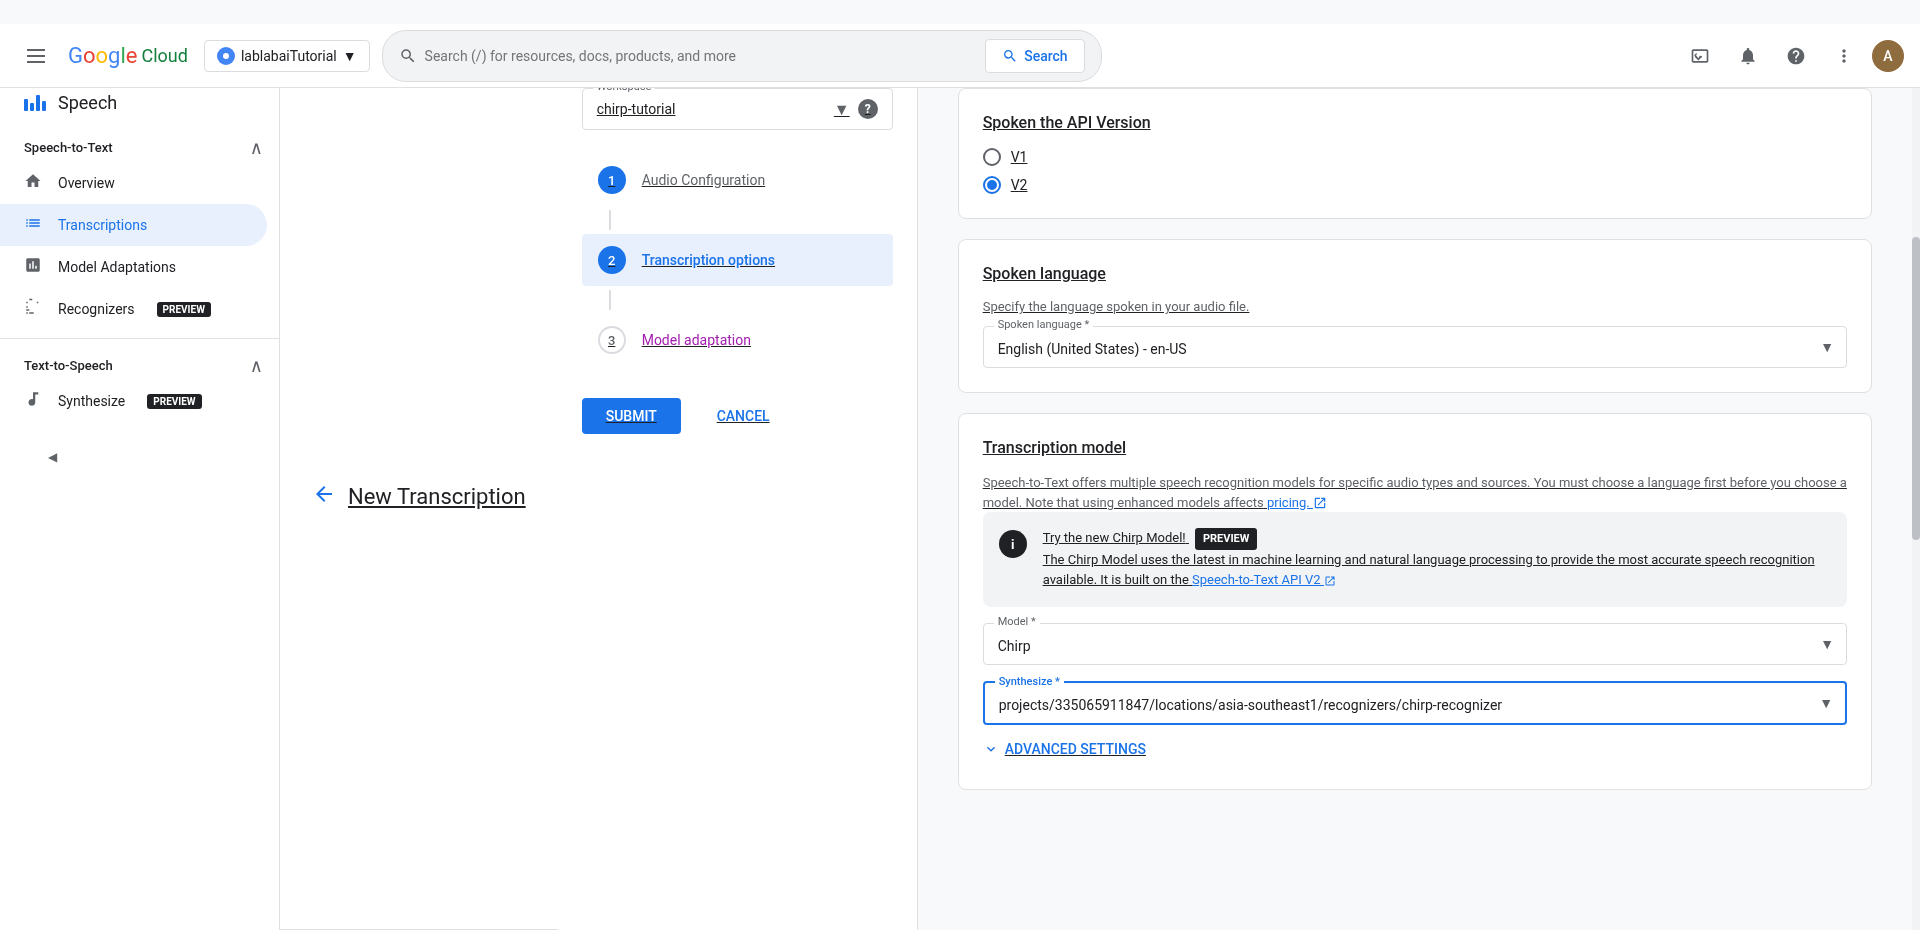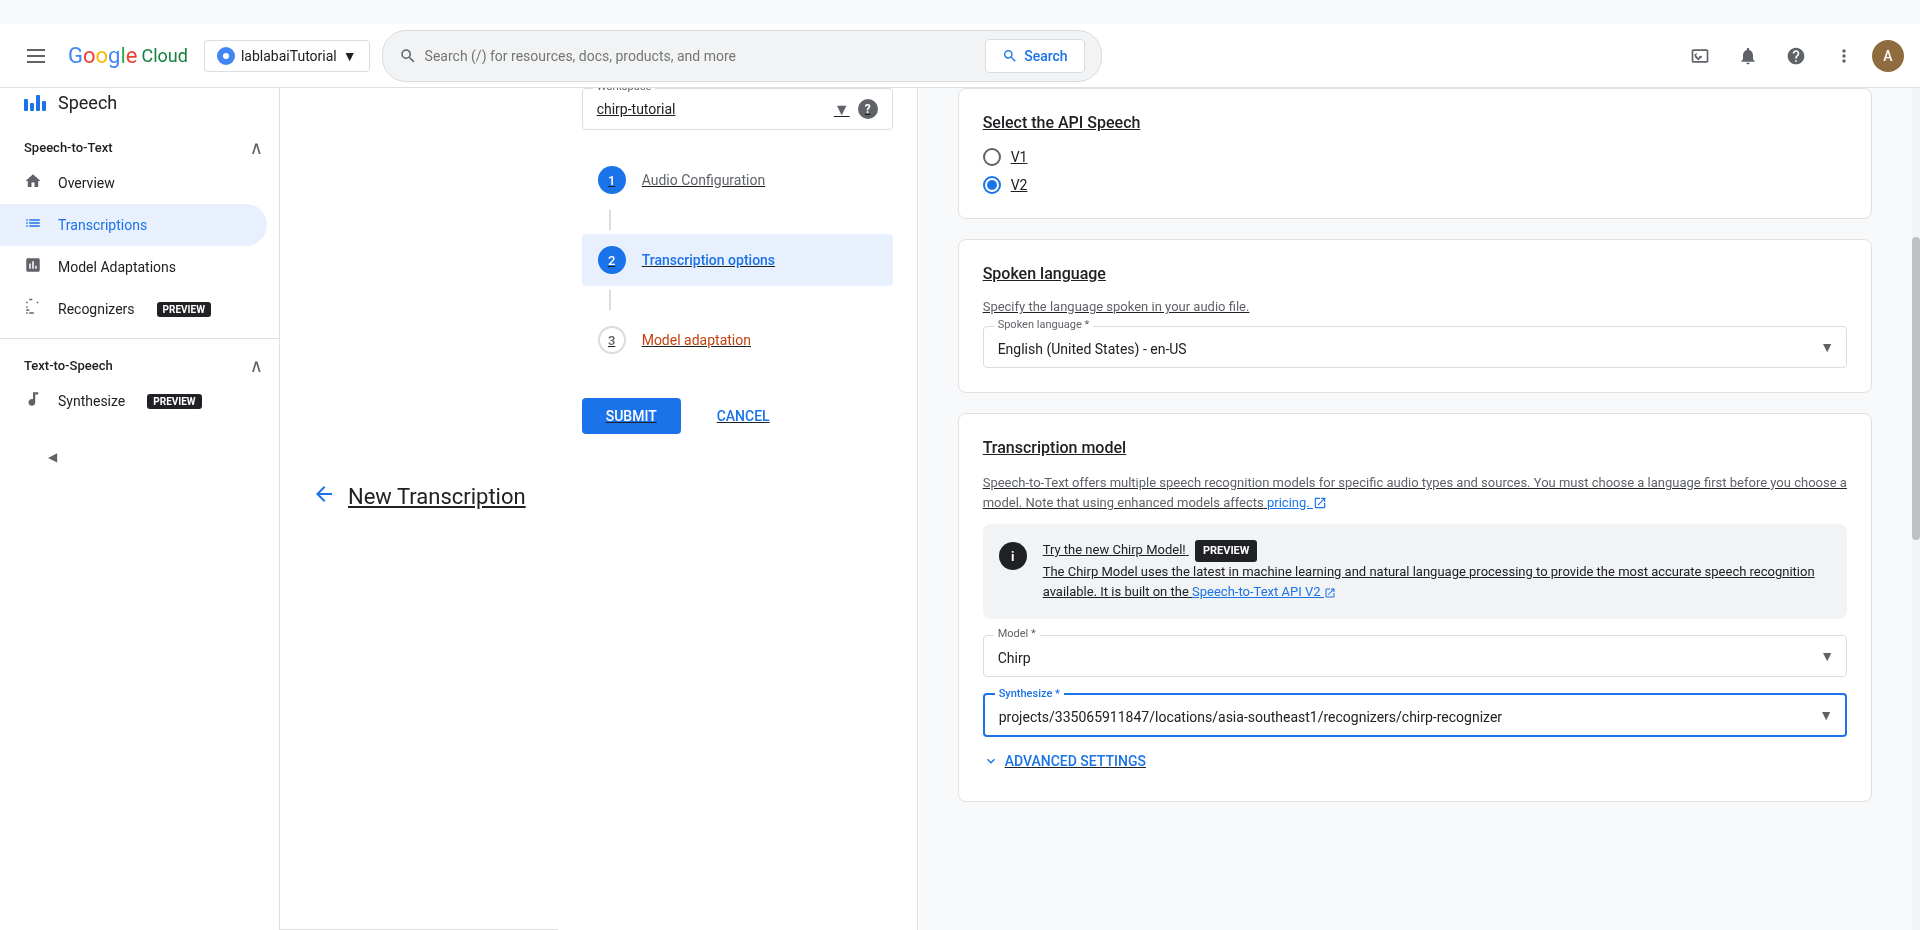--- a/index.html
+++ b/index.html
@@ -131,21 +131,21 @@
     .step-number {
       width: 28px; height: 28px; border-radius: 50%;
       display: flex; align-items: center; justify-content: center;
       font-size: 13px; font-weight: 500; flex-shrink: 0;
     }
     .step-number.completed { background: #1a73e8; color: #fff; }
     .step-number.active-step { background: #1a73e8; color: #fff; }
     .step-number.inactive { background: transparent; color: #5f6368; border: 2px solid #dadce0; }
     .step-label { font-size: 14px; }
     .step-item.active .step-label { color: #1a73e8; font-weight: 500; }
-    .step-item:not(.active) .step-label { color: #c2410c; }
+    .step-item:not(.active) .step-label { color: #a21caf; }
 
     .step-connector { width: 2px; height: 20px; background: #dadce0; margin-left: 27px; }
 
     .action-btns { display: flex; gap: 12px; margin-top: 32px; }
     .btn-submit {
       padding: 10px 24px; background: #1a73e8; color: #fff; border: none;
       border-radius: 4px; font-size: 14px; font-weight: 500; cursor: pointer; text-align: center;
     }
     .btn-cancel {
       padding: 10px 24px; background: transparent; color: #1a73e8; border: none;
@@ -161,21 +161,21 @@
     .radio-item { display: flex; align-items: center; gap: 10px; cursor: pointer; font-size: 14px; }
     .radio-custom {
       width: 18px; height: 18px; border-radius: 50%; border: 2px solid #5f6368;
       display: flex; align-items: center; justify-content: center; flex-shrink: 0;
     }
     .radio-custom.selected { border-color: #1a73e8; }
     .radio-custom.selected::after {
       content: ''; width: 10px; height: 10px; background: #1a73e8; border-radius: 50%;
     }
 
-    .model-desc { font-size: 13px; color: #5f6368; margin-bottom: 12px; line-height: 1.5; }
+    .model-desc { font-size: 13px; color: #5f6368; line-height: 1.5; }
     .model-desc a { color: #1a73e8; }
 
     .chirp-info-box {
       display: flex; gap: 16px; padding: 16px; background: #f1f3f4;
       border-radius: 8px; margin-bottom: 16px; align-items: flex-start;
     }
     .info-icon {
       width: 28px; height: 28px; border-radius: 50%; background: #202124;
       color: #fff; display: flex; align-items: center; justify-content: center;
       font-size: 13px; font-weight: 700; flex-shrink: 0; margin-top: 2px;
@@ -412,21 +412,21 @@
         <div class="action-btns">
           <button class="btn-submit">SUBMIT</button>
           <button class="btn-cancel">CANCEL</button>
         </div>
       </div>
 
       <div class="form-panel">
         <div style="position: relative;">
 
           <div style="background: #fff; border: 1px solid #e0e0e0; border-radius: 8px; padding: 24px; margin-bottom: 20px;">
-            <div class="section-title">Select the API Speech</div>
+            <div class="section-title">Spoken the API Version</div>
             <div class="radio-group">
               <label class="radio-item">
                 <div class="radio-custom"></div>
                 <span>V1</span>
               </label>
               <label class="radio-item">
                 <div class="radio-custom selected"></div>
                 <span>V2</span>
               </label>
             </div>

